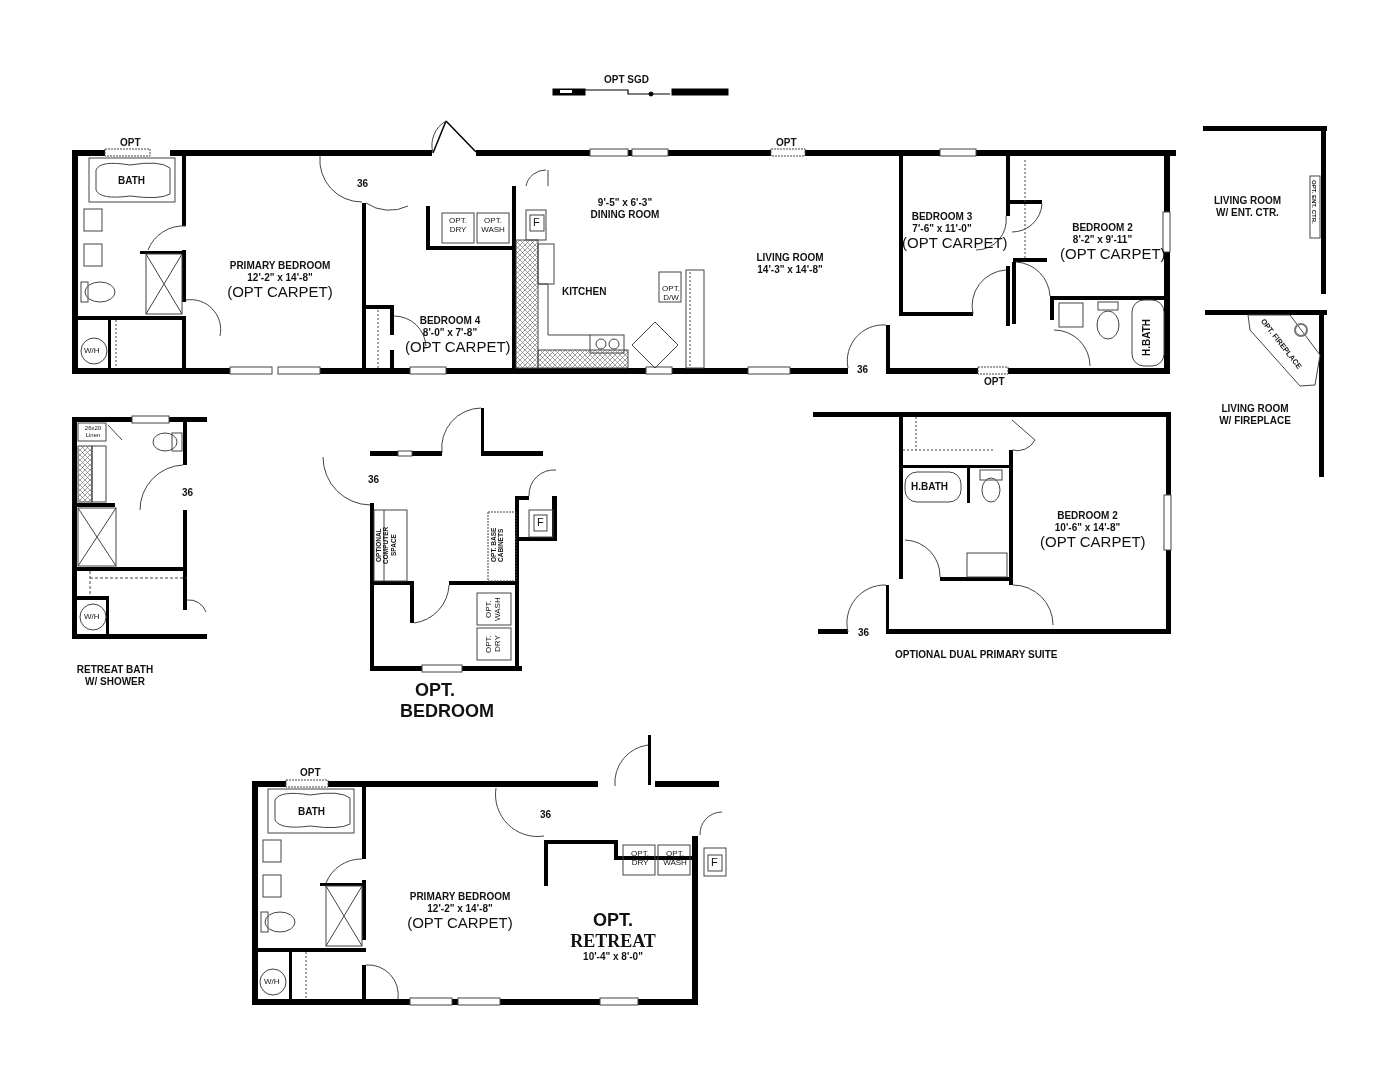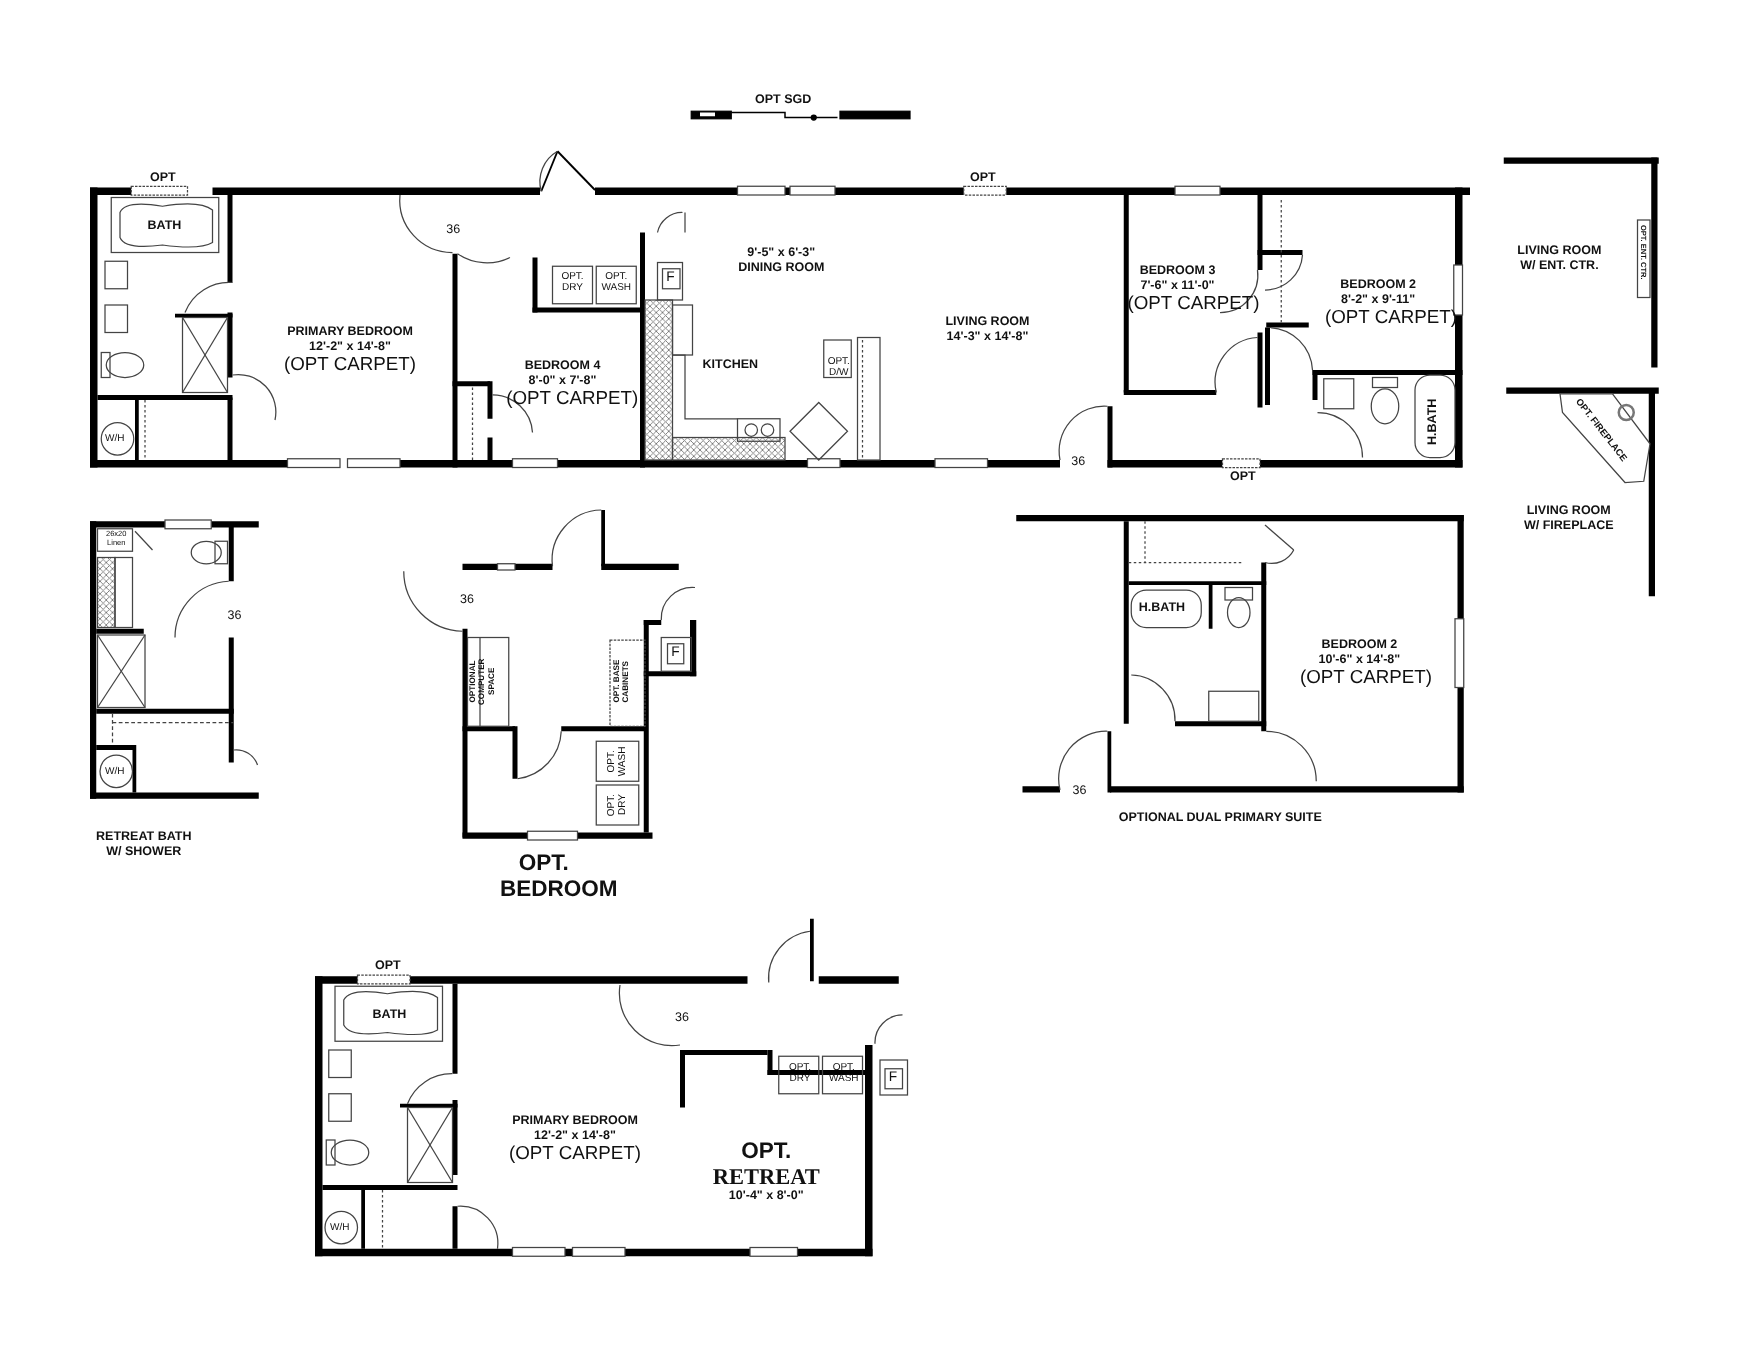--- a/index.html
+++ b/index.html
@@ -4,21 +4,21 @@
 <style>
   html,body{margin:0;padding:0;background:#ffffff;}
   body{width:1400px;height:1082px;position:relative;overflow:hidden;font-family:"Liberation Sans",sans-serif;color:#000;}
   svg.plan{position:absolute;left:0;top:0;}
   .lbl{position:absolute;font-family:"Liberation Sans",sans-serif;font-weight:bold;color:#111;white-space:nowrap;line-height:1.15;text-align:center;}
   .lbl.sm{font-size:10px;}
   .lbl.md{font-size:11px;}
   .lbl.lg{font-size:18px;}
   .lbl.norm{font-weight:normal;font-size:15px;}
   .lbl.tiny{font-weight:normal;font-size:8px;}
-  .lbl.num{font-weight:normal;font-size:10px;}
+  .lbl.num{font-weight:bold;font-size:10px;}
   .vert{writing-mode:vertical-rl;}
   .room-block{position:absolute;text-align:center;}
 </style>
 </head>
 <body>
 
 <svg class="plan" width="1400" height="1082" viewBox="0 0 1400 1082">
 
   <g stroke="#000" fill="none">
     <rect x="553" y="89" width="32" height="6" fill="#000"></rect>
@@ -311,21 +311,21 @@
 <div class="lbl tiny" style="left:84px;top:346px;">W/H</div>
 <div class="lbl num" style="left:357px;top:178px;">36</div>
 <div class="lbl num" style="left:857px;top:364px;">36</div>
 
 <div class="room-block" style="left:215px;top:260px;width:130px;">
   <div class="lbl sm" style="position:static;">PRIMARY BEDROOM</div>
   <div class="lbl sm" style="position:static;">12'-2" x 14'-8"</div>
   <div class="lbl norm" style="position:static;">(OPT CARPET)</div>
 </div>
 <div class="room-block" style="left:405px;top:287px;width:90px;">
-  <div class="lbl sm" style="position:static;">BEDROOM 4</div>
+  <div class="lbl sm" style="position:static;margin-top:28px;">BEDROOM 4</div>
   <div class="lbl sm" style="position:static;">8'-0" x 7'-8"</div>
   <div class="lbl norm" style="position:static;">(OPT CARPET)</div>
 </div>
 <div class="lbl tiny" style="left:444px;top:216px;width:28px;white-space:normal;">OPT. DRY</div>
 <div class="lbl tiny" style="left:479px;top:216px;width:28px;white-space:normal;">OPT. WASH</div>
 <div class="lbl md" style="left:533px;top:216px;font-weight:normal;">F</div>
 <div class="room-block" style="left:570px;top:197px;width:110px;">
   <div class="lbl sm" style="position:static;">9'-5" x 6'-3"</div>
   <div class="lbl sm" style="position:static;">DINING ROOM</div>
 </div>

